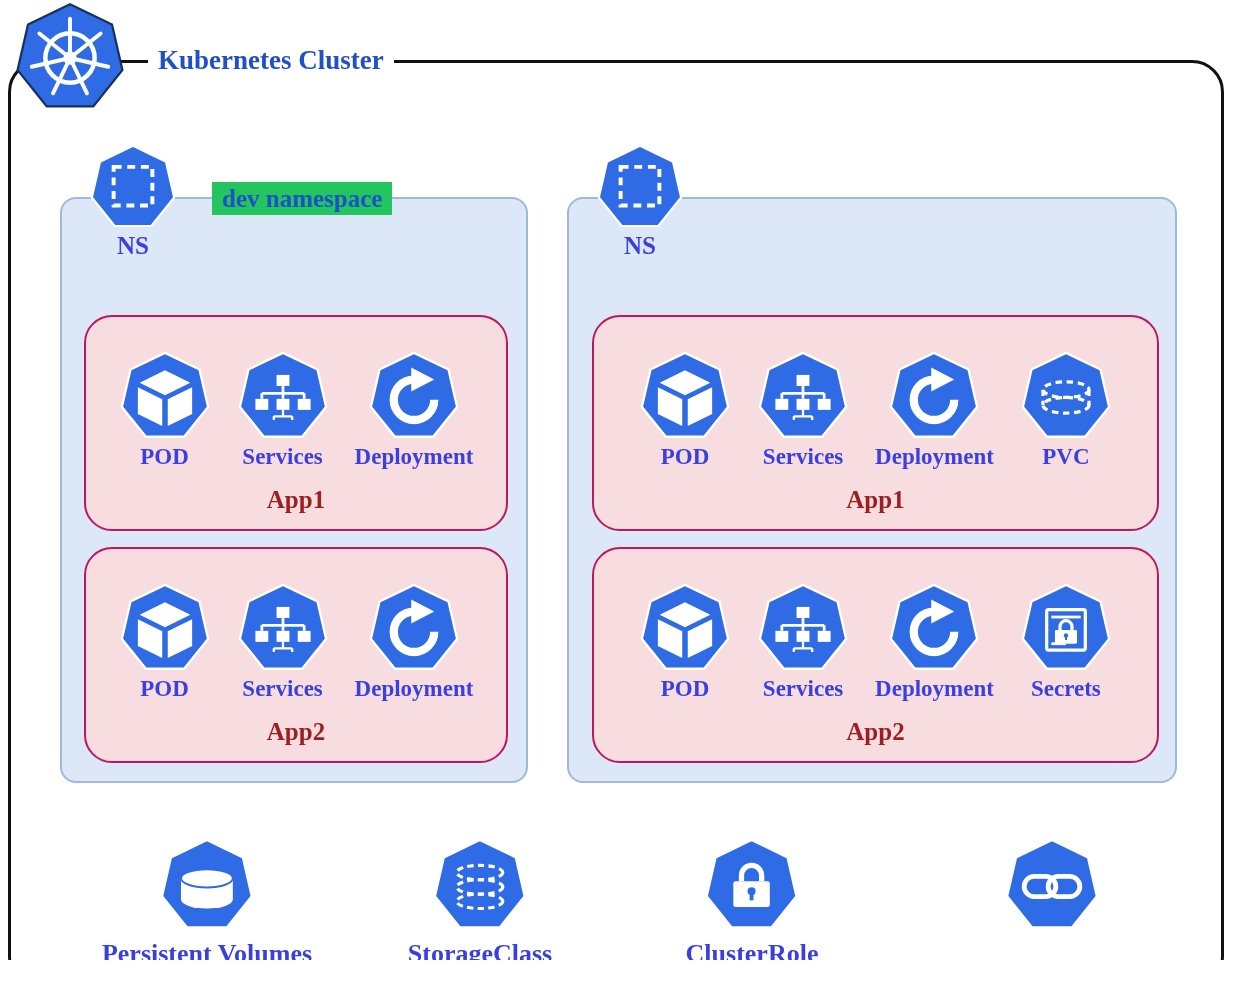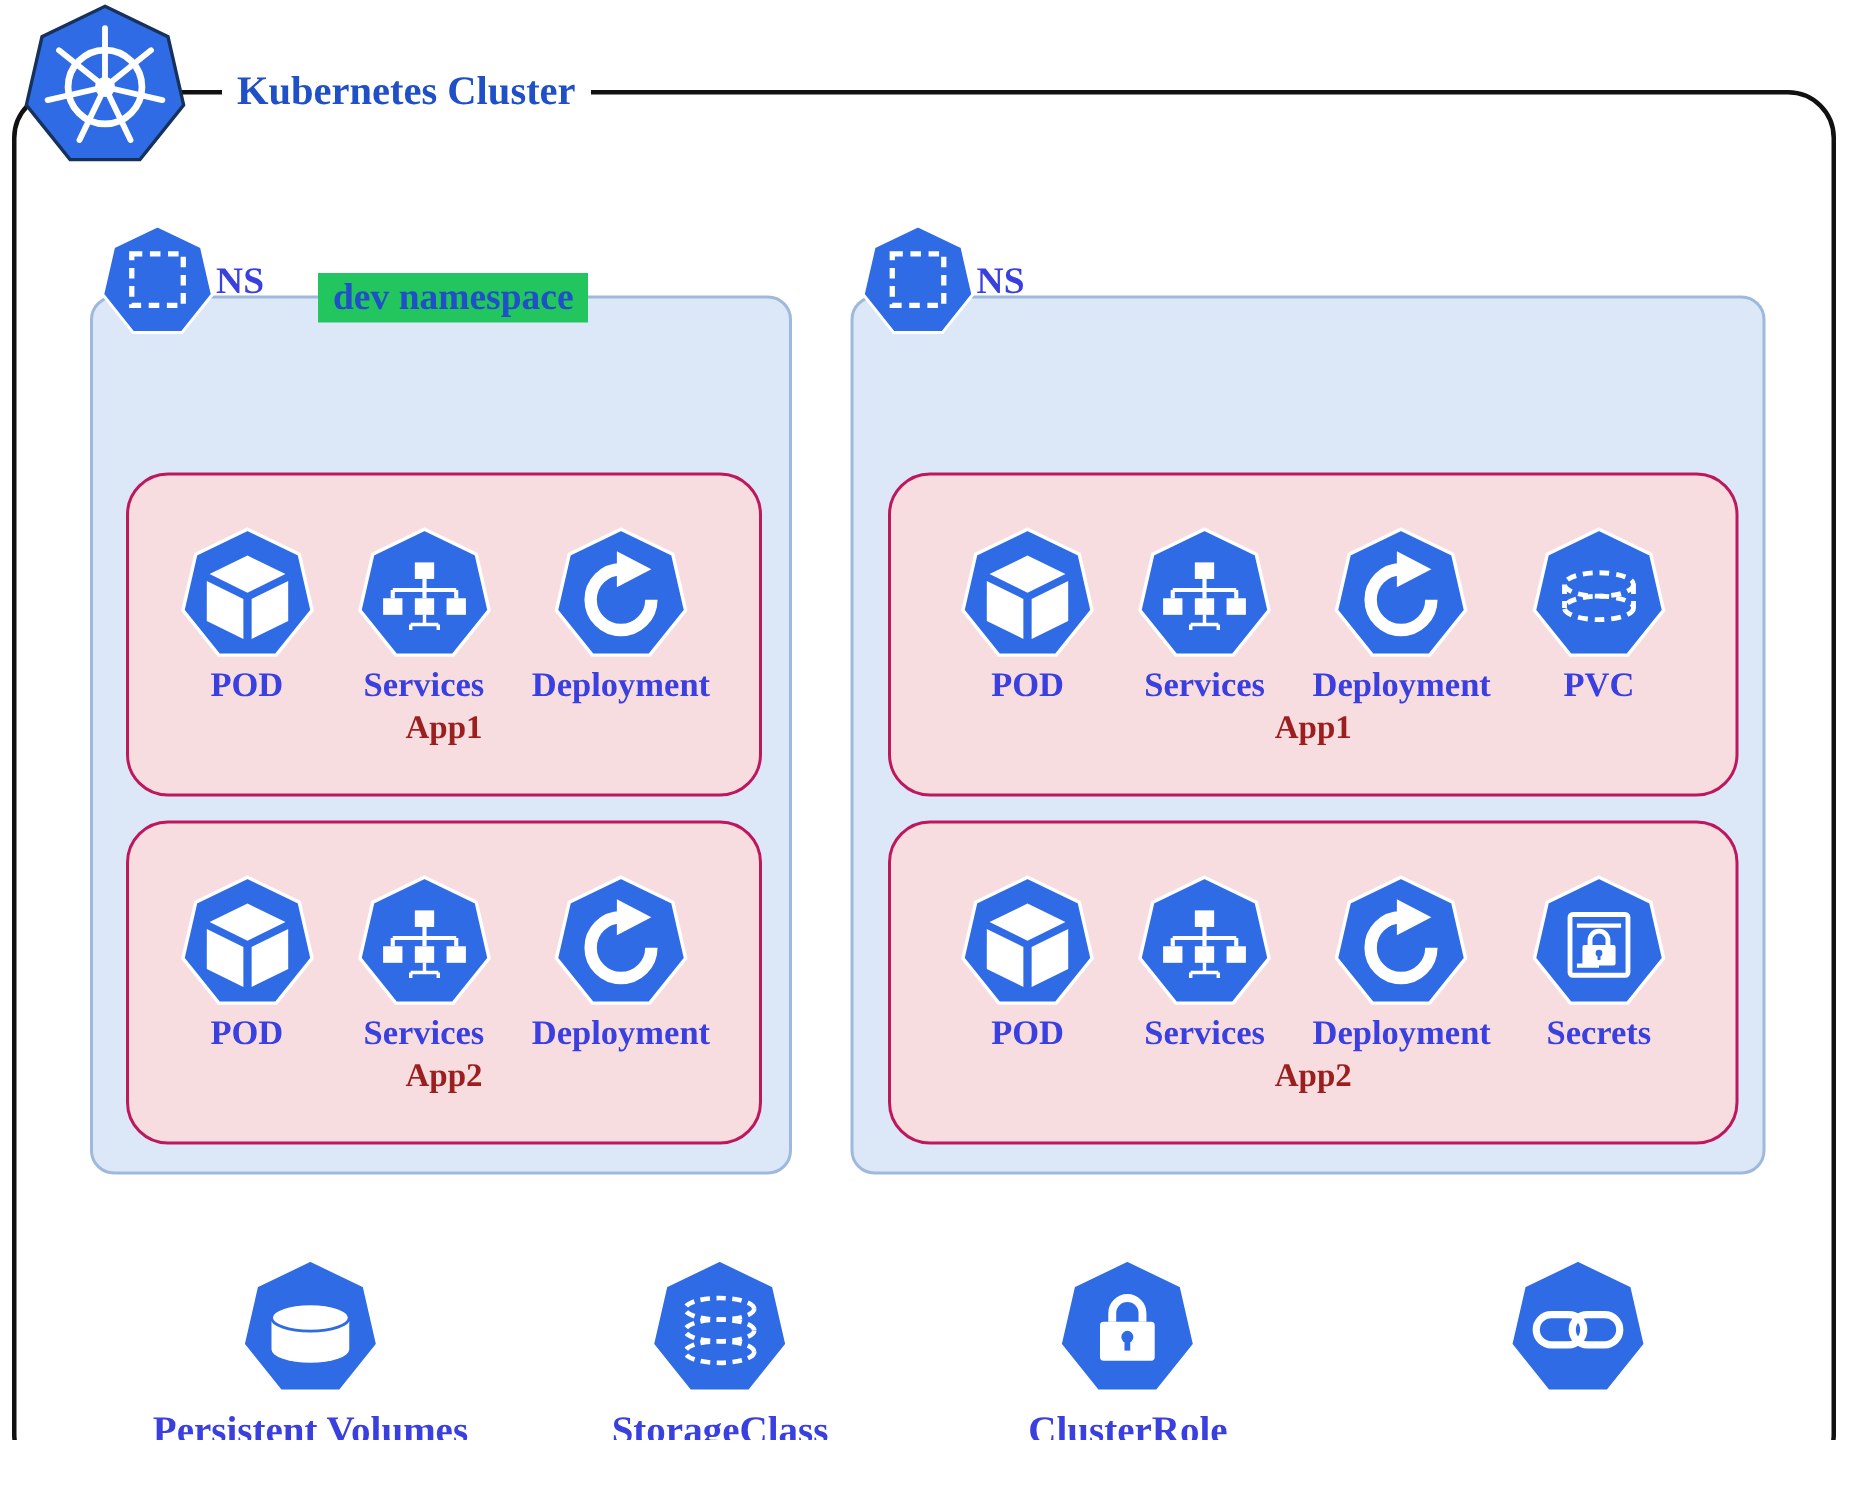--- a/index.html
+++ b/index.html
@@ -19,35 +19,35 @@
   .icon{color:var(--k8s-blue);display:block;}
   .cluster{position:absolute;left:8px;top:60px;width:1216px;height:928px;
     border:3px solid var(--cluster-border);border-radius:32px;background:#fff;}
   .logo{position:absolute;left:14px;top:2px;width:112px;height:112px;z-index:3;}
   .cluster-title{position:absolute;left:148px;top:45px;font-size:27px;font-weight:bold;
     color:var(--title-blue);background:#fff;padding:0 10px;line-height:31px;z-index:2;white-space:nowrap;}
   .ns-panel{position:absolute;top:197px;height:586px;background:var(--namespace-bg);
     border:2px solid var(--namespace-border);border-radius:16px;}
   .ns-dev{left:60px;width:468px;}
   .ns-uat{left:567px;width:610px;}
-  .ns-badge{position:absolute;left:4px;top:-55px;width:110px;display:flex;flex-direction:row;align-items:center;z-index:2;}
+  .ns-badge{position:absolute;left:16px;top:-55px;width:110px;display:flex;flex-direction:column;align-items:center;z-index:2;}
   .ns-icon{width:88px;height:88px;}
   .ns-label{font-size:25px;font-weight:bold;color:var(--label-blue);}
   .ns-title{position:absolute;top:-17px;left:150px;font-size:25px;font-weight:bold;
     color:var(--title-blue);background:#22c55e;padding:0 10px;line-height:33px;white-space:nowrap;z-index:2;}
   .app-box{position:absolute;left:22px;width:424px;height:216px;background:var(--app-bg);
     border:2px solid #be185d;border-radius:28px;display:flex;flex-direction:column;align-items:center;padding-top:34px;}
   .ns-uat .app-box{left:23px;width:567px;}
   .pos-app1{top:116px;}
   .pos-app2{top:348px;}
   .res-row{display:flex;justify-content:center;align-items:flex-start;gap:26px;}
   .resource{display:flex;flex-direction:column;align-items:center;min-width:92px;}
   .res-icon{width:92px;height:92px;}
   .res-label{font-size:23px;font-weight:bold;color:var(--label-blue);margin-top:1px;white-space:nowrap;}
-  .app-name{font-size:22px;font-weight:bold;color:var(--app-red);margin-top:2px;}
+  .app-name{font-size:25px;font-weight:bold;color:var(--app-red);margin-top:16px;}
   .cluster-resource{position:absolute;top:838px;transform:translateX(-50%);
     display:flex;flex-direction:column;align-items:center;}
   .cr-0{left:207px;} .cr-1{left:480px;} .cr-2{left:752px;} .cr-3{left:1052px;}
   .big-icon{width:96px;height:96px;}
   .bottom-label{font-size:26px;font-weight:bold;color:var(--label-blue);margin-top:5px;white-space:nowrap;}
 </style>
 </head>
 <body>
 
 <div class="stage">

